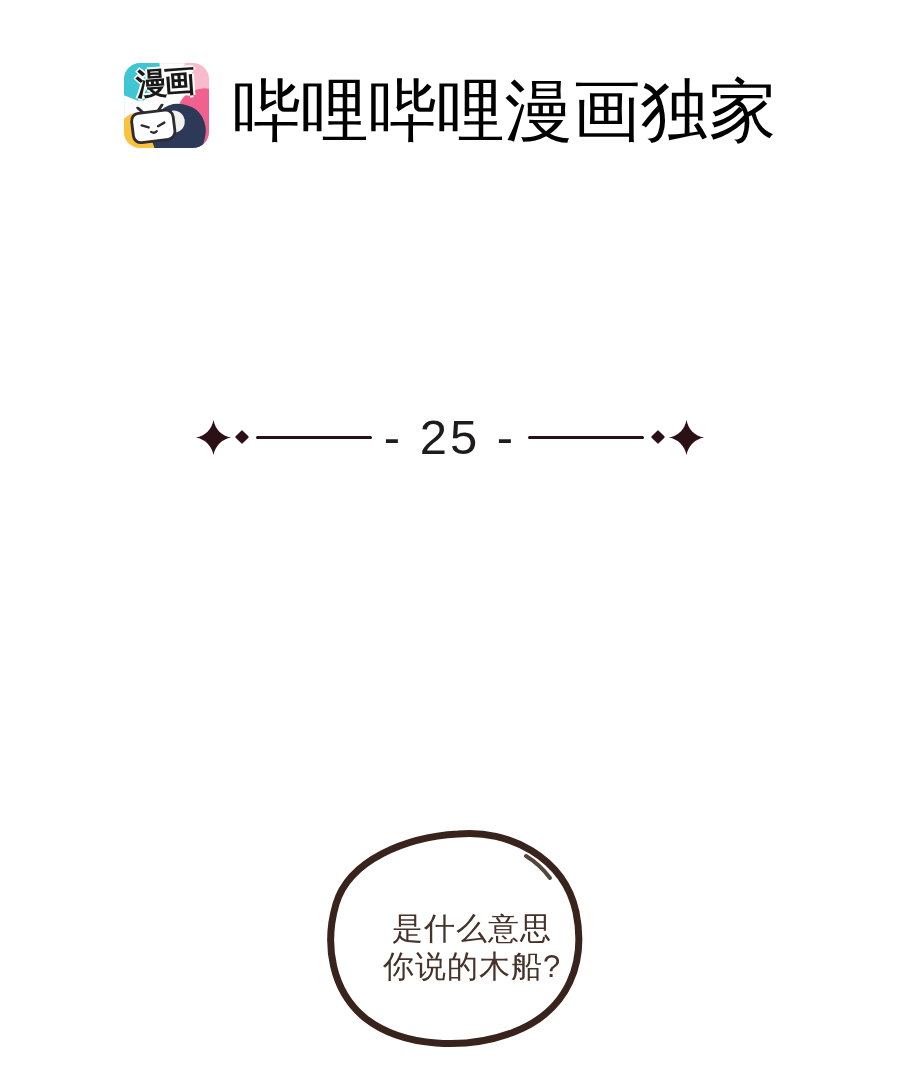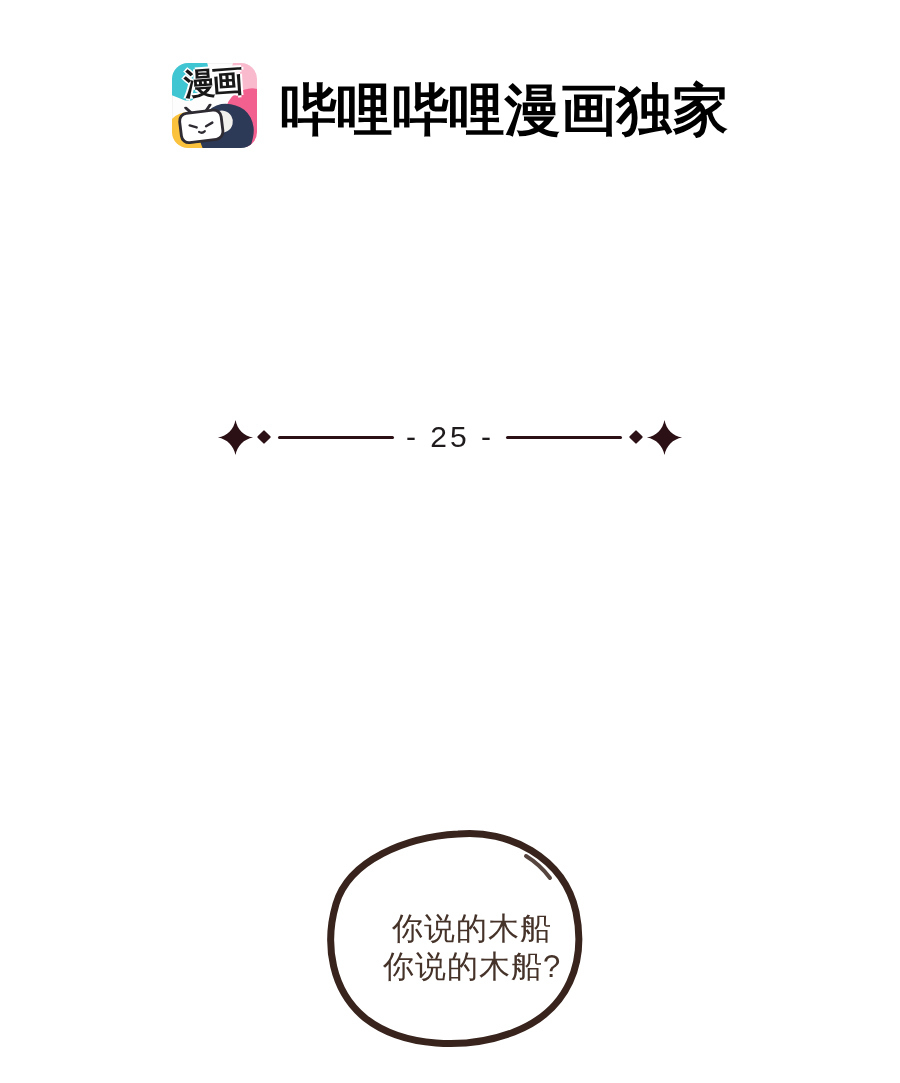--- a/index.html
+++ b/index.html
@@ -68,22 +68,22 @@
       -2px 0 0 #fff, 2px 0 0 #fff, 0 -2px 0 #fff, 0 2px 0 #fff;
     z-index: 2;
   }
   .tv {
     position: absolute; left: 5px; bottom: 5px;
     width: 48px; height: 38px;
     z-index: 3;
     transform: rotate(-7deg);
   }
   .header-title {
-    font-size: 56px;
-    font-weight: 700;
+    font-size: 68px;
+    font-weight: 400;
     color: #000000;
     letter-spacing: 0px;
     line-height: 1;
     white-space: nowrap;
     margin-top: 8px;
   }
 
   
   .divider {
     position: absolute;
@@ -103,21 +103,21 @@
     flex: 0 0 auto;
   }
   .divider .gem.right { margin: 0 5px 0 9px; }
   .divider .rule {
     width: 116px; height: 3px;
     background: #2b1015;
     border-radius: 2px;
     flex: 0 0 auto;
   }
   .divider .chapter-num {
-    font-size: 30px;
+    font-size: 49px;
     font-weight: 300;
     color: #1f1a1c;
     letter-spacing: 3px;
     margin: 0 12px;
     white-space: nowrap;
     font-family: "Liberation Sans", "DejaVu Sans", sans-serif;
   }
 
   
   .bubble {
@@ -183,16 +183,16 @@
   <svg viewBox="0 0 284 236">
     <path d="M142 10
              C 192 5, 248 33, 260 88
              C 270 137, 254 186, 198 208
              C 151 226, 87 224, 49 194
              C 16 167, 8 121, 20 80
              C 33 36, 90 13, 142 10 Z" fill="none" stroke="#38241d" stroke-width="7" stroke-linecap="round" stroke-linejoin="round"></path>
     <path d="M210 32 C 220 38, 228 46, 234 54" fill="none" stroke="#38241d" stroke-width="4" stroke-linecap="round" opacity="0.85"></path>
   </svg>
   <div class="bubble-text">
-    <div>你说的木船</div>
+    <div>是什么意思</div>
     <div>你说的木船?</div>
   </div>
 </div>
 
 </body></html>

